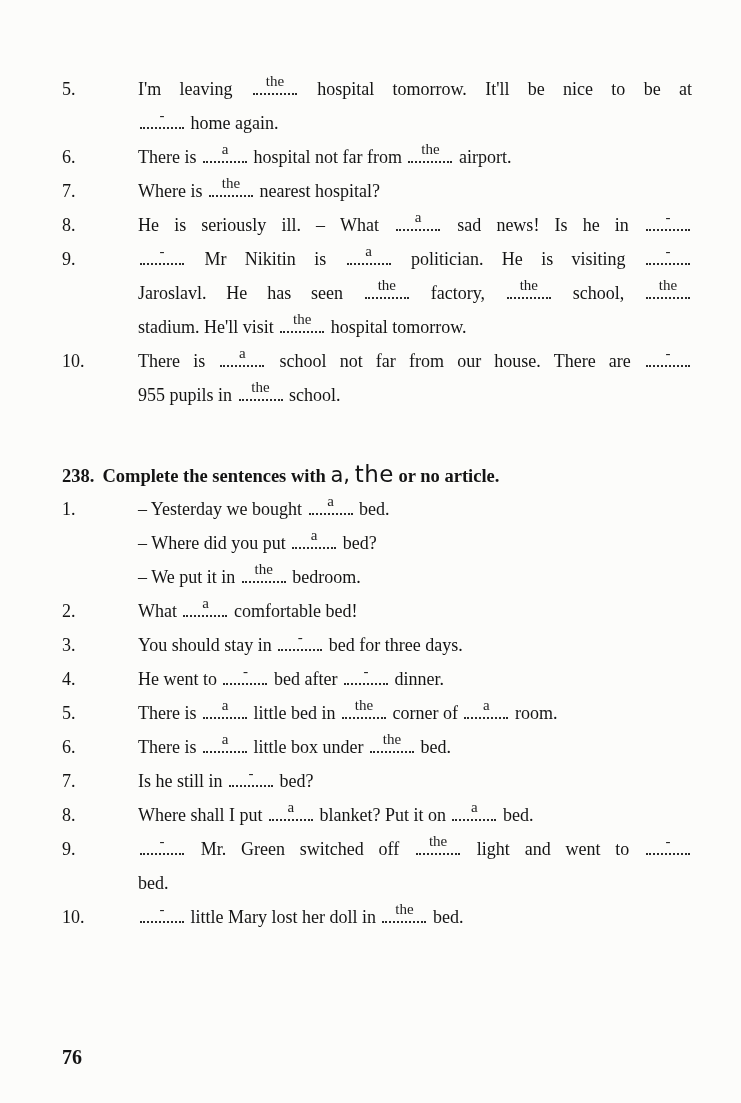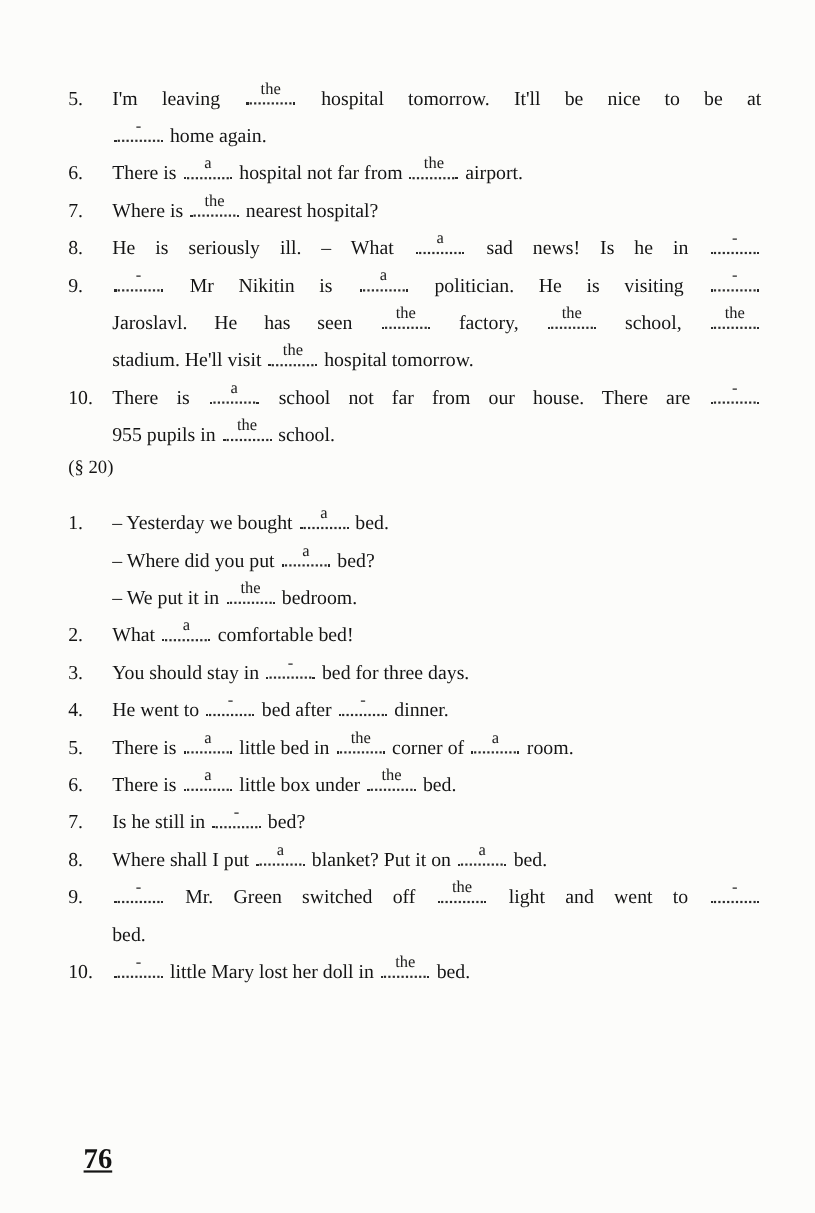--- a/index.html
+++ b/index.html
@@ -12,21 +12,21 @@
     position: relative;
     overflow: hidden;
   }
   .content { position: absolute; left: 62px; top: 72px; width: 630px; }
 
   .item { display: flex; }
   .num {
     flex: 0 0 40px; width: 40px;
     font-size: 18px; line-height: 34px;
   }
-  .itembody { flex: 1; font-size: 18px; line-height: 34px; }
+  .itembody { flex: 1; font-size: 18px; line-height: 34px; margin-left: 36px; }
   .line { text-align: justify; }
   .line.full { text-align-last: justify; -moz-text-align-last: justify; }
 
   .blank {
     display: inline-block;
     width: 44px; height: 3px;
     border-bottom: 2px dotted #2b2b2b;
     position: relative;
     margin: 0 2px;
   }
@@ -47,22 +47,22 @@
   }
   .heading .h-num { margin-right: 8px; }
   .h-article {
     font-family: "DejaVu Sans", sans-serif;
     font-weight: normal; font-size: 21px;
   }
   .h-article.big { font-size: 23px; letter-spacing: 0.5px; }
   .section-ref { font-size: 17px; line-height: 26px; margin-bottom: 20px; }
 
   .page-number {
-    position: absolute; left: 76px; bottom: 34px;
-    font-size: 26px; font-weight: bold; text-decoration: underline;
+    position: absolute; left: 62px; bottom: 34px;
+    font-size: 20px; font-weight: bold;
   }
 </style>
 </head>
 <body>
 
 <div class="content">
 
   <section id="prev-exercise">
       <div class="item">
         <span class="num">5.</span>
@@ -99,21 +99,26 @@
       </div>
       <div class="item">
         <span class="num">10.</span>
         <div class="itembody">
           <div class="line full">There is <span class="blank"><span class="ans">a</span></span> school not far from our house. There are <span class="blank"><span class="ans">-</span></span></div>
           <div class="line">955 pupils in <span class="blank"><span class="ans">the</span></span> school.</div>
         </div>
       </div>
     </section>
 
-  <div class="section-ref">(§ 20)</div>
+  <div class="heading">
+    <span class="h-num">238.</span><span>Complete the sentences with</span>
+    <span class="h-article">a,</span>
+    <span class="h-article big">the</span>
+    <span>or no article.</span>
+  </div>
 
   <section id="exercise-238">
       <div class="item">
         <span class="num">1.</span>
         <div class="itembody">
           <div class="line">– Yesterday we bought <span class="blank"><span class="ans">a</span></span> bed.</div>
           <div class="line">– Where did you put <span class="blank"><span class="ans">a</span></span> bed?</div>
           <div class="line">– We put it in <span class="blank"><span class="ans">the</span></span> bedroom.</div>
         </div>
       </div>

